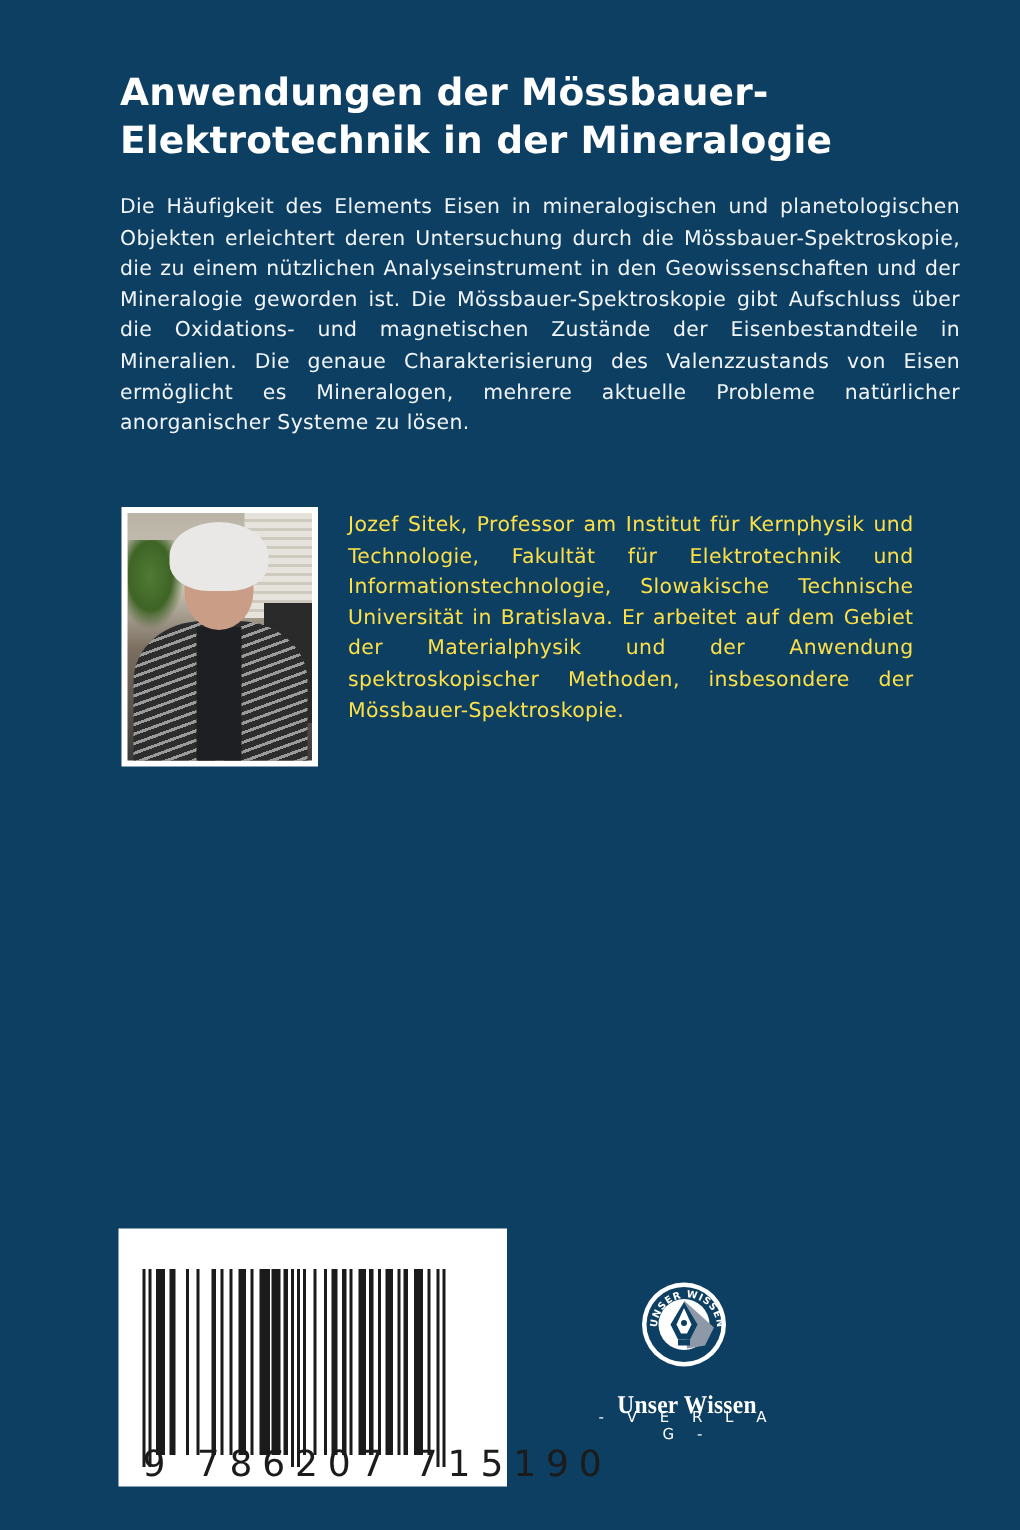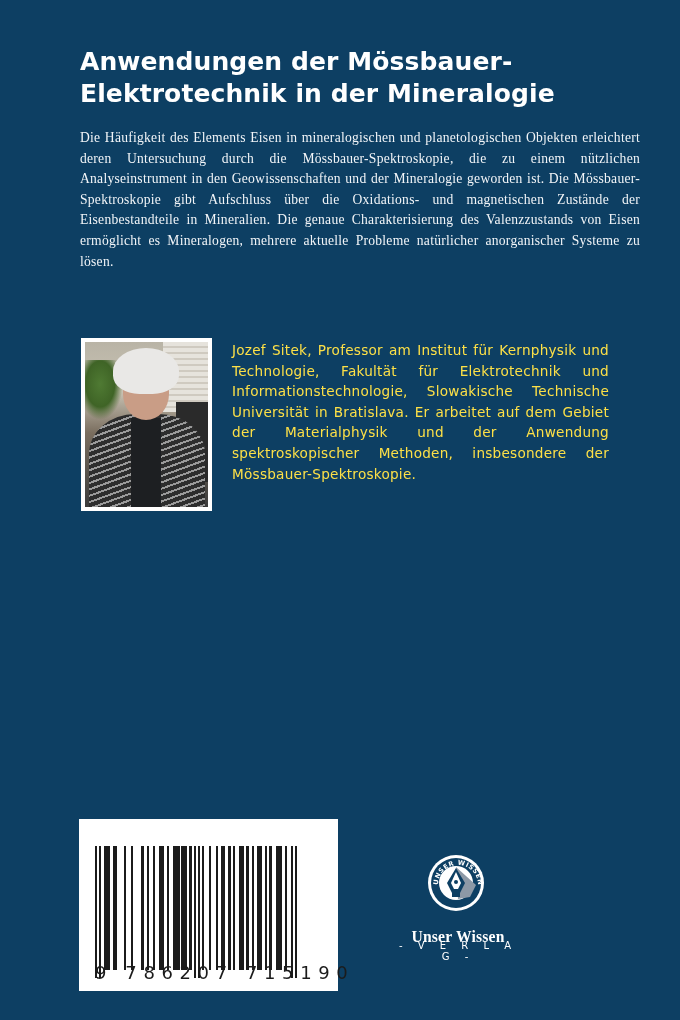--- a/index.html
+++ b/index.html
@@ -14,21 +14,20 @@
     position:absolute; left:80px; top:46px; width:560px;
     font-family:"DejaVu Sans", sans-serif;
     font-weight:bold; font-size:25px; line-height:32px;
     color:#ffffff; margin:0; letter-spacing:0.1px;
   }
   .blurb {
     position:absolute; left:80px; top:128px; width:560px;
     font-size:13.6px; line-height:20.6px;
     text-align:justify; color:#f2f5f8; margin:0;
     letter-spacing:0.25px;
-    font-family:Liberation Serif, serif;
   }
   .photo-frame {
     position:absolute; left:81px; top:338px; width:131px; height:173px;
     background:#ffffff; box-sizing:border-box; padding:4px;
   }
   .photo {
     width:100%; height:100%; position:relative; overflow:hidden;
     background:linear-gradient(180deg,#b9b4a6 0%,#c9c3b4 30%,#7a6e5f 55%,#3b3b3b 100%);
   }
   .photo .window {
@@ -65,21 +64,21 @@
     font-size:13.6px; line-height:20.6px; text-align:justify;
     color:#fde047; margin:0; letter-spacing:0.25px;
   }
   .barcode-box {
     position:absolute; left:79px; top:819px; width:259px; height:172px;
     background:#ffffff;
   }
   .barcode-box svg { position:absolute; left:0; top:0; }
   .barcode-digits {
     position:absolute; left:16px; top:143px;
-    font-family:"DejaVu Sans", sans-serif; font-size:18px; color:#1b1b1b;
+    font-family:"DejaVu Sans", sans-serif; font-size:24px; color:#1b1b1b;
     letter-spacing:6.6px; white-space:nowrap;
   }
   .logo {
     position:absolute; left:396px; top:853px; width:124px; height:95px;
   }
   .logo-verlag {
     position:absolute; left:0; top:61px; width:124px; text-align:center;
     font-size:10px; letter-spacing:6px; color:#ffffff;margin-top:26px;
   }
   .logo-name {

